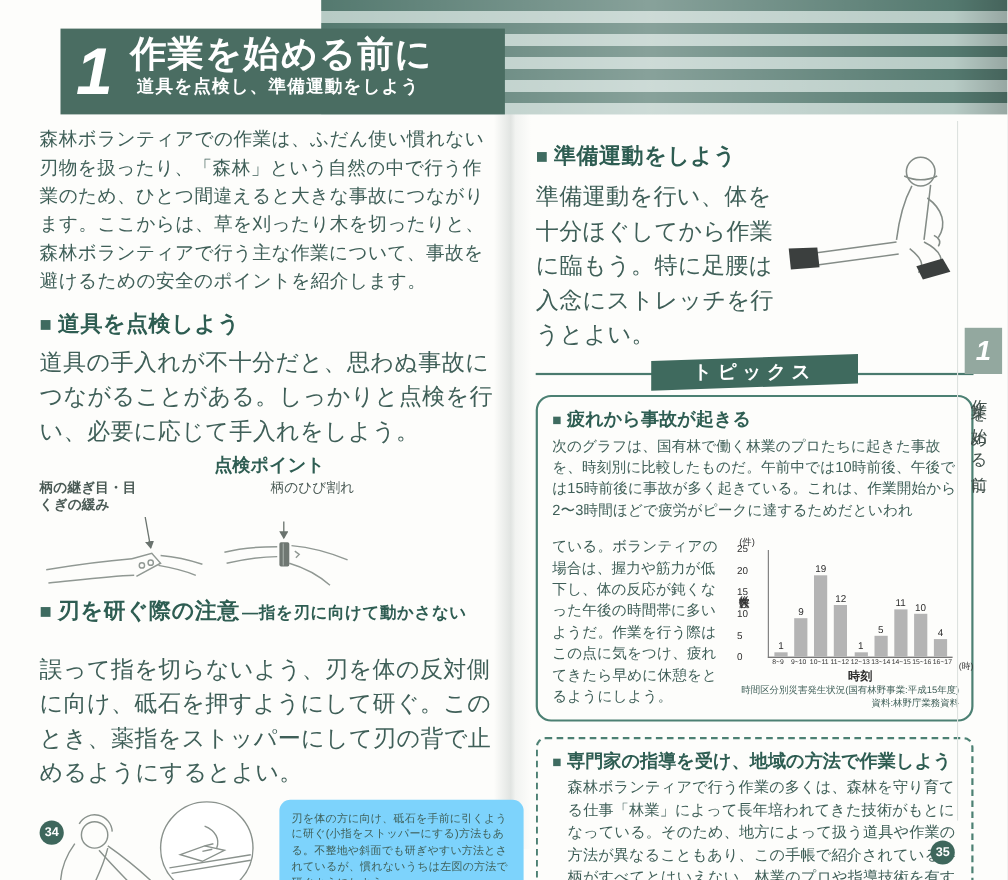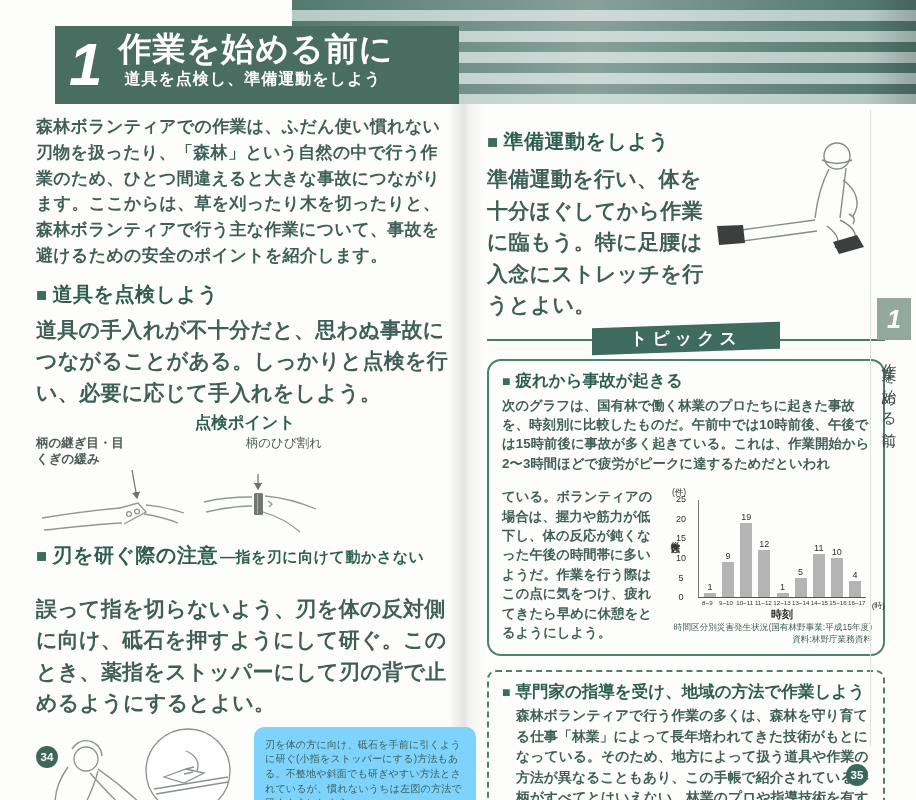--- a/index.html
+++ b/index.html
@@ -11,21 +11,21 @@
   .stripes::before{content:"";position:absolute;inset:0;
     background:linear-gradient(90deg,rgba(255,255,255,0) 0%,rgba(255,255,255,.30) 48%,rgba(255,255,255,0) 92%,rgba(0,0,0,.18) 100%);}
   .header-box{position:absolute;left:55px;top:26px;width:404px;height:78px;background:#4a6d62;
     color:#fff;display:flex;align-items:flex-start;padding:2px 8px 0 14px;box-sizing:border-box;}
   .chapter-num{font-size:60px;font-weight:bold;font-style:italic;line-height:74px;margin-right:16px;}
   .header-title{font-size:33px;font-weight:bold;letter-spacing:1px;line-height:1.25;}
   .header-sub{font-size:16px;font-weight:bold;letter-spacing:1px;margin:0 0 0 6px;}
   .gutter{position:absolute;left:449px;top:104px;width:34px;height:668px;
     background:linear-gradient(90deg,rgba(0,0,0,0) 0%,rgba(80,100,95,.16) 45%,rgba(110,130,125,.08) 58%,rgba(0,0,0,0) 100%);}
   
-  p{margin:0;font-weight:bold;}
+  p{margin:0;}
   .sec-h{display:flex;align-items:baseline;color:#2e5d52;font-weight:bold;font-size:20px;letter-spacing:.5px;}
   .bullet{color:#3e6b60;margin-right:5px;font-size:.92em;}
   .body-txt{font-size:21px;line-height:1.5;letter-spacing:.3px;}
   
   .col-left{position:absolute;left:36px;top:114px;width:418px;}
   .intro{font-size:17px;line-height:1.52;letter-spacing:.3px;}
   .inspect-h{margin-top:12px;}
   .inspect-body{margin-top:6px;}
   .points-title{margin-top:4px;text-align:center;color:#2e5d52;font-weight:bold;font-size:16.5px;}
   .points-row{display:flex;margin-top:2px;}
@@ -61,21 +61,21 @@
   .topics-top{margin-top:4px;font-size:13.3px;line-height:1.46;letter-spacing:.1px;}
   .topics-flex{display:flex;margin-top:14px;}
   .topics-left{flex:none;width:156px;font-size:13.3px;line-height:1.46;letter-spacing:.1px;}
   
   .chart{position:relative;flex:none;width:210px;margin-left:auto;padding:13px 0 0 38px;box-sizing:border-box;}
   .chart-unit{position:absolute;left:12px;top:0;font-size:8.5px;color:#2f2f2f;}
   .chart-ylabel{position:absolute;left:8px;top:46px;writing-mode:vertical-rl;text-orientation:upright;
     font-size:10px;color:#2f2f2f;letter-spacing:1px;}
   .chart-plot-wrap{position:relative;width:168px;}
   .chart-yticks{position:absolute;left:-26px;top:0;width:22px;height:98px;}
-  .ytick{position:absolute;right:2px;font-size:9px;color:#2f2f2f;line-height:1;text-align:center;width:22px;}
+  .ytick{position:absolute;right:2px;font-size:9px;color:#2f2f2f;line-height:1;text-align:left;width:22px;}
   .chart-plot{position:relative;width:168px;height:98px;border-left:1px solid #777;border-bottom:1.5px solid #555;
     display:flex;align-items:flex-end;justify-content:space-between;padding:0 5px;box-sizing:border-box;}
   .bar-group{display:flex;flex-direction:column;align-items:center;justify-content:flex-end;}
   .bar{width:12px;background:#b4b4b4;}
   .bar-val{font-size:9px;color:#2f2f2f;margin-bottom:1px;line-height:1;}
   .chart-xticks{display:flex;width:168px;margin-top:1px;}
   .xtick{flex:1;font-size:6.2px;text-align:center;white-space:nowrap;color:#333;}
   .chart-xsuffix{position:absolute;right:-19px;top:100px;font-size:8px;color:#333;}
   .chart-xlabel{width:168px;text-align:center;font-size:11px;font-weight:bold;color:#2f2f2f;margin-top:1px;}
   .chart-caption{width:208px;margin-left:-34px;font-size:8.6px;line-height:1.35;color:#3f5f58;text-align:right;}

